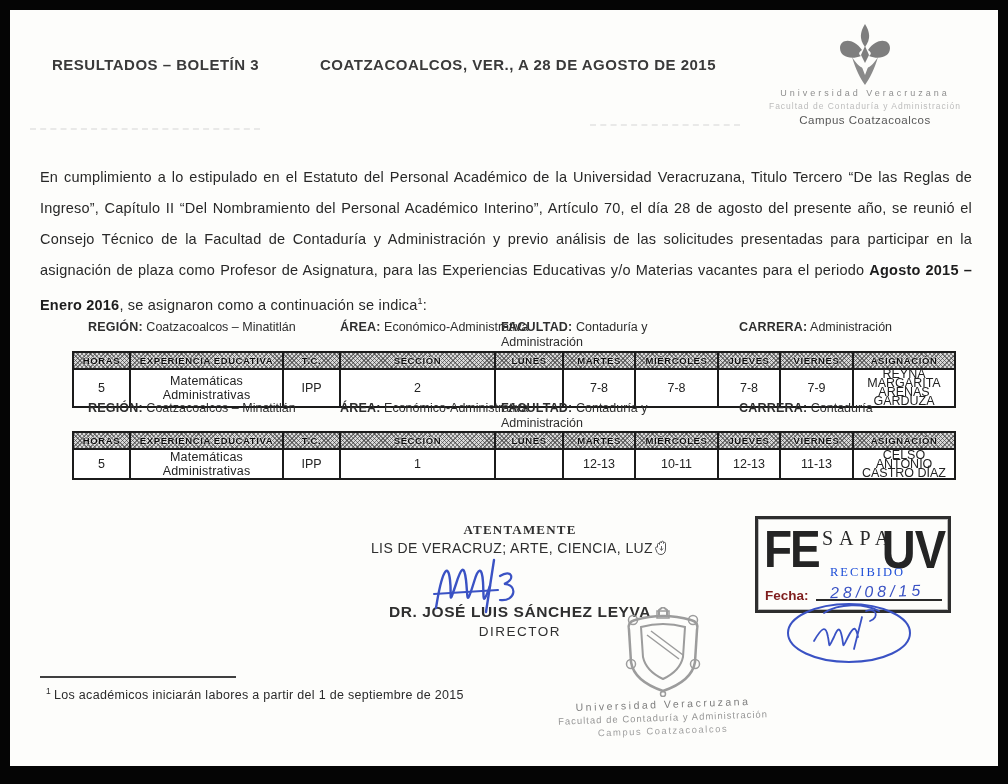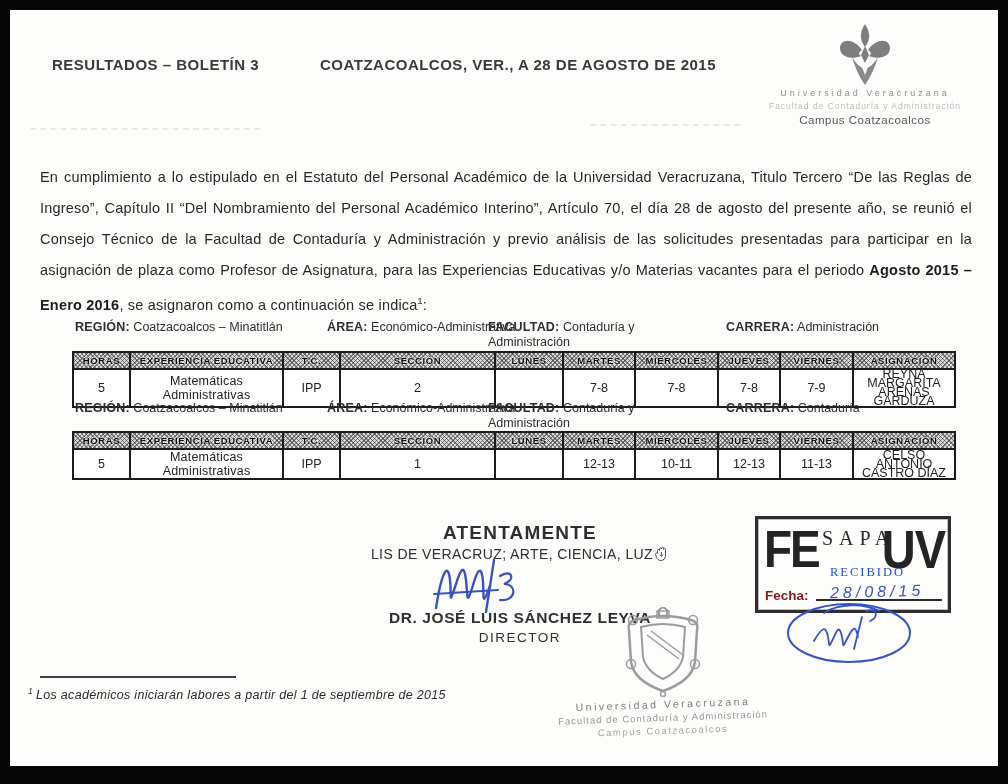--- a/index.html
+++ b/index.html
@@ -20,21 +20,21 @@
   .logo-l3 { font-size:11.5px;letter-spacing:.5px; color:#575757; white-space:nowrap; margin-top:3px; }
   .ghost { position:absolute; border-top:2px dashed #dcdcdc; opacity:.6; }
 
   
   .para { position:absolute; left:30px; top:152px; width:932px; font-size:14.5px; line-height:31px;
           text-align:justify; color:#282828; letter-spacing:.2px; }
   .para b { color:#1d1d1d; }
   .para sup { font-size:9px; vertical-align:super; }
 
   
-  .region-row { position:absolute; left:0; width:848px; height:34px; font-size:12.5px; color:#2e2e2e; }
+  .region-row { position:absolute; left:13px; width:848px; height:34px; font-size:12.5px; color:#2e2e2e; }
   .rg { position:absolute; top:0; white-space:nowrap; }
   .rg b { font-weight:bold; letter-spacing:.2px; }
   .rg-region   { left:65px;  }
   .rg-area     { left:317px; }
   .rg-facultad { left:478px; width:200px; white-space:normal; line-height:15px; }
   .rg-carrera  { left:716px; }
 
   
   table.sched { position:absolute; left:62px; width:882px; border-collapse:collapse; table-layout:fixed; }
   table.sched th {
@@ -48,21 +48,21 @@
   }
   table.sched td { height:27px; padding:0 2px; font-size:12.5px; color:#222; text-align:center;
                    border:2px solid #1b1b1b; background:#fff; }
   td.ee   { text-align:left; padding-left:8px; letter-spacing:.2px; }
   td.asig { font-size:8px; line-height:9px; font-weight:normal; text-transform:uppercase; color:#333; padding:0 6px; }
   .t1 { top:341px; } .t2 { top:421px; }
   .r1 { top:310px; } .r2 { top:391px; }
 
   
   .sig { position:absolute; left:280px; top:512px; width:460px; text-align:center; color:#2f2f2f; }
-  .sig-atte  { font-size:19px; font-weight:bold; letter-spacing:1.2px; }
+  .sig-atte  { font-size:13px; font-weight:bold; letter-spacing:1.2px;font-family:Liberation Serif, serif; }
   .sig-lema  { font-size:14px; letter-spacing:.4px; margin-top:1px; }
   .sig-lema svg { vertical-align:-3px; margin-left:1px; }
   .sig-name  { font-size:15.5px; font-weight:bold; letter-spacing:.6px; margin-top:47px; }
   .sig-title { font-size:13.5px; letter-spacing:1.5px; margin-top:3px; }
   .sig-ink { position:absolute; left:418px; top:540px; }
 
   
   .stamp { position:absolute; left:745px; top:506px; width:196px; height:97px;
            border:3px solid #2e2e2e; box-shadow:inset 0 0 0 1px rgba(46,46,46,.3); }
   .stamp-fe   { position:absolute; left:6px;  top:0px; font-size:46px; font-weight:bold; letter-spacing:-2px;
@@ -74,21 +74,21 @@
   .stamp-recibido { position:absolute; left:72px; top:46px; font-family:"Liberation Serif", serif;
                 font-size:12.5px; letter-spacing:2px; color:#1d4ed8; }
   .stamp-fecha { position:absolute; left:7px; bottom:7px; font-size:13.5px; font-weight:bold; color:#7f1d1d; }
   .stamp-line  { position:absolute; left:58px; right:6px; bottom:9px; border-bottom:2px solid #2a2a2a; }
   .stamp-date  { position:absolute; left:72px; bottom:9px; font-size:16px; font-style:italic;
                  letter-spacing:4px; transform:rotate(-1.5deg); }
   .ink-oval { position:absolute; left:772px; top:585px; }
 
   
   .fn-rule { position:absolute; left:30px; top:666px; width:196px; border-top:2px solid #404040; }
-  .fn { position:absolute; left:18px; top:676px; font-size:12.5px; color:#2b2b2b; letter-spacing:.3px;font-style:italic; }
+  .fn { position:absolute; left:36px; top:676px; font-size:12.5px; color:#2b2b2b; letter-spacing:.3px; }
   .fn sup { font-size:8.5px; vertical-align:super; margin-right:3px; }
 
   
   .seal { position:absolute; left:528px; top:597px; width:250px; text-align:center; }
   .seal svg { display:block; margin:0 auto; }
   .seal-l1 { font-size:10.5px; letter-spacing:2.5px; color:#7e7e7e; transform:rotate(-2deg); margin-top:1px; white-space:nowrap; }
   .seal-l2 { font-size:9.5px;  letter-spacing:1px;   color:#979797; transform:rotate(-2deg); margin-top:2px; white-space:nowrap; }
   .seal-l3 { font-size:9.5px;  letter-spacing:1.5px; color:#a2a2a2; transform:rotate(-2deg); margin-top:2px; white-space:nowrap; }
 </style>
 </head>

